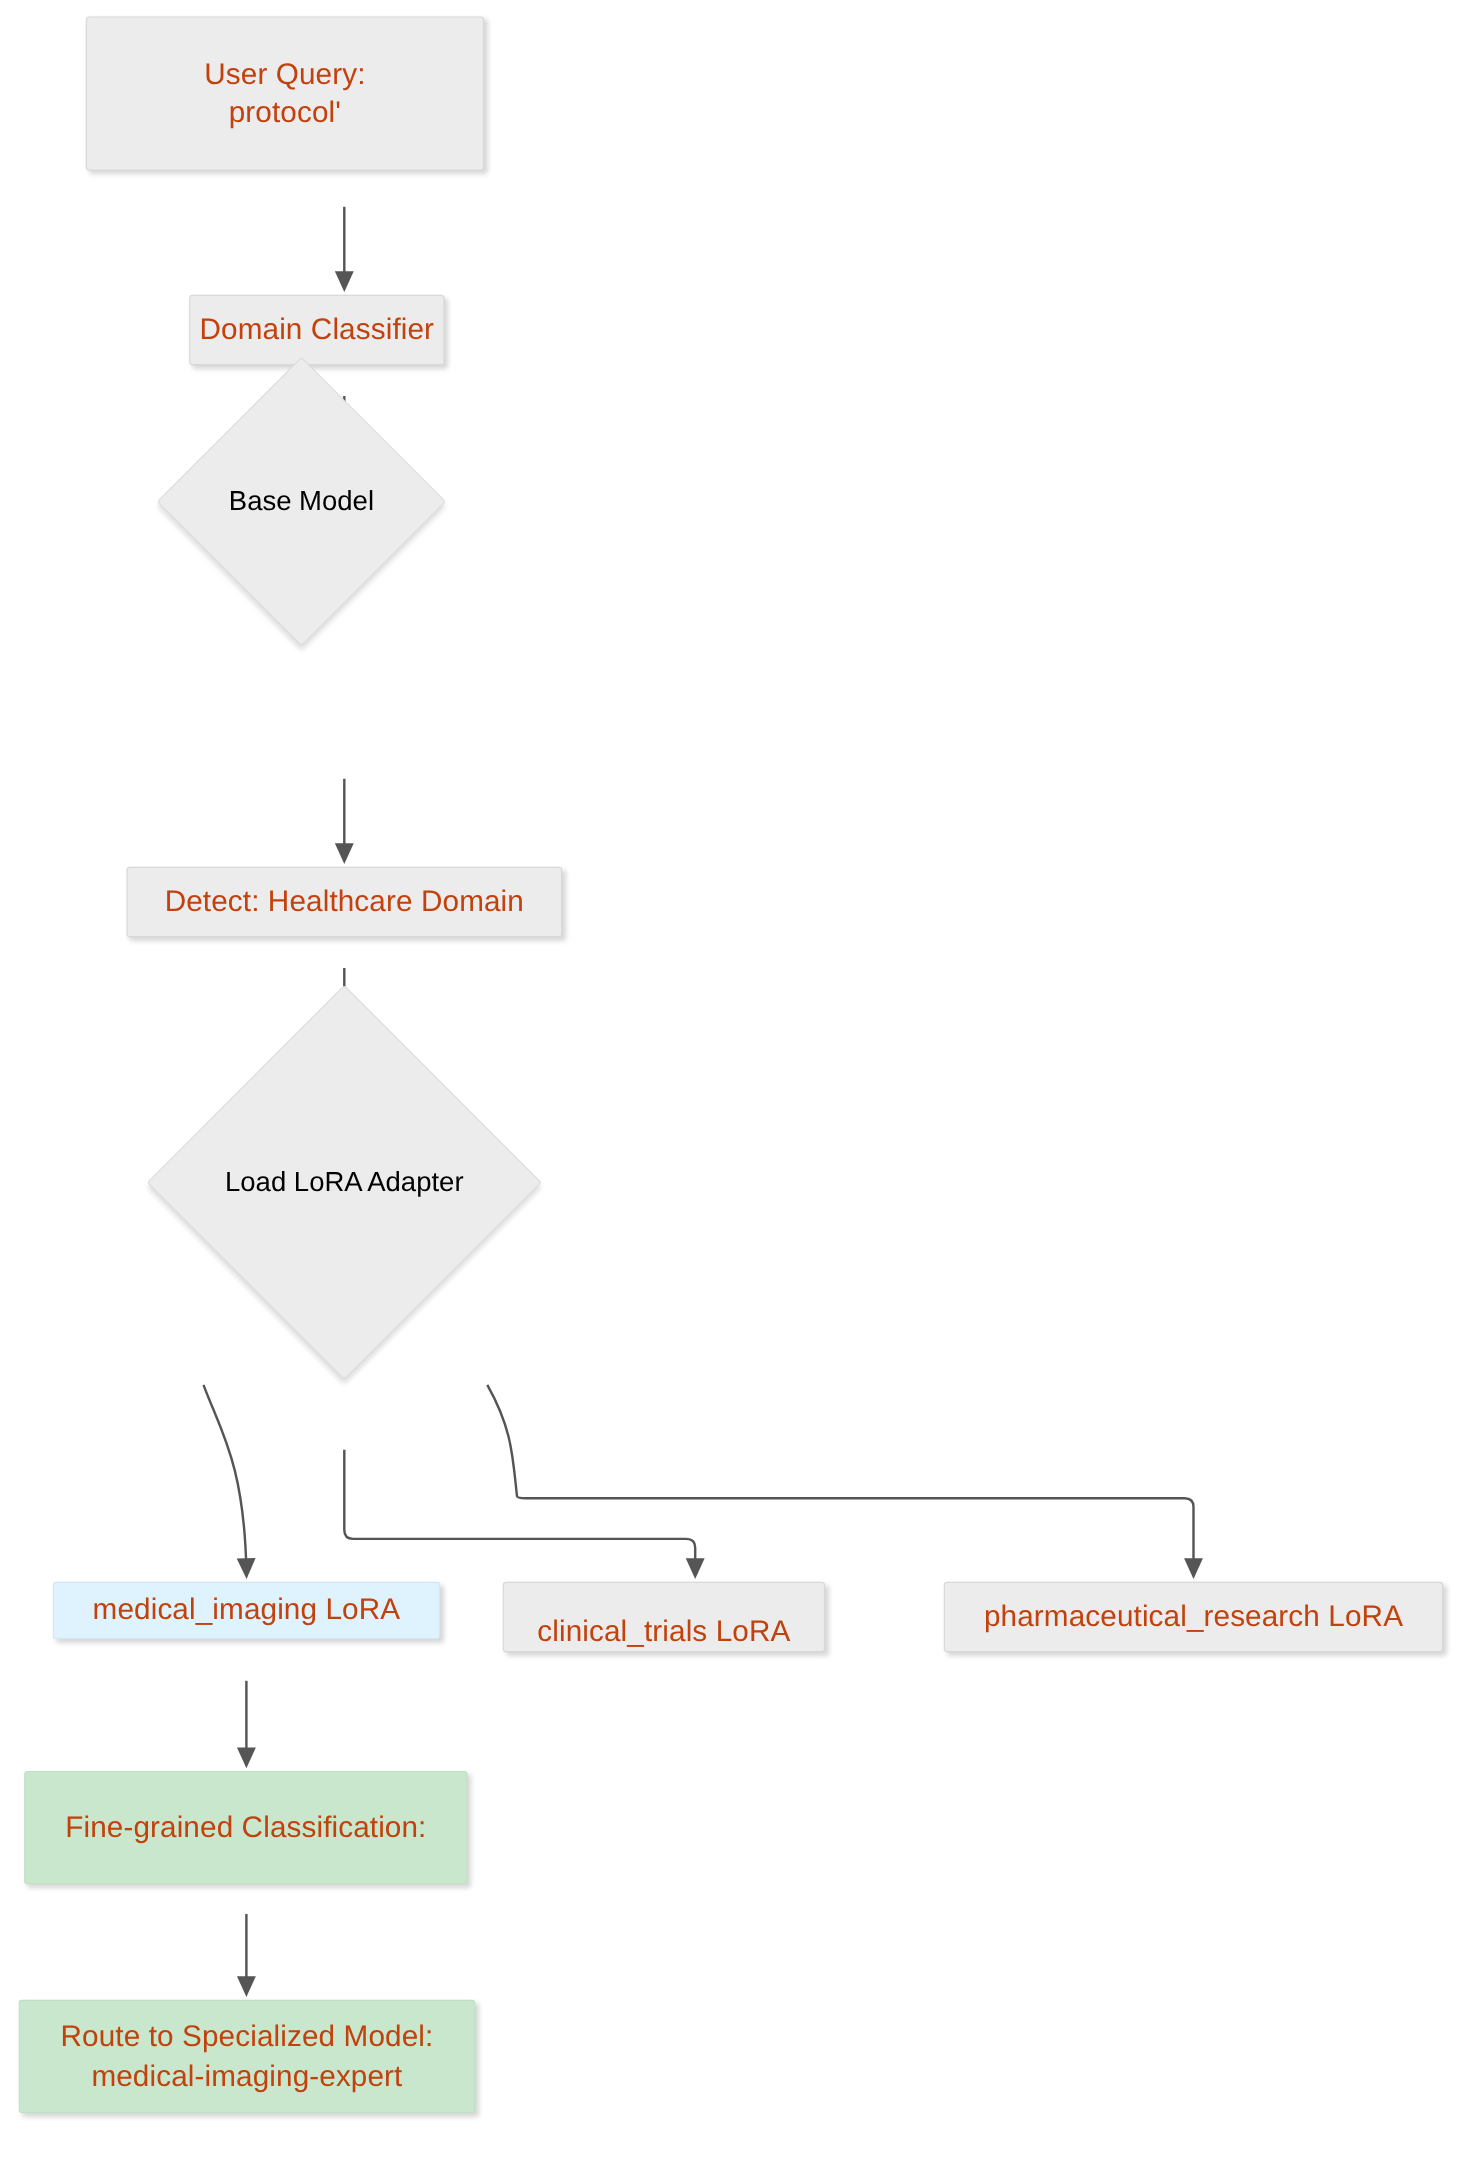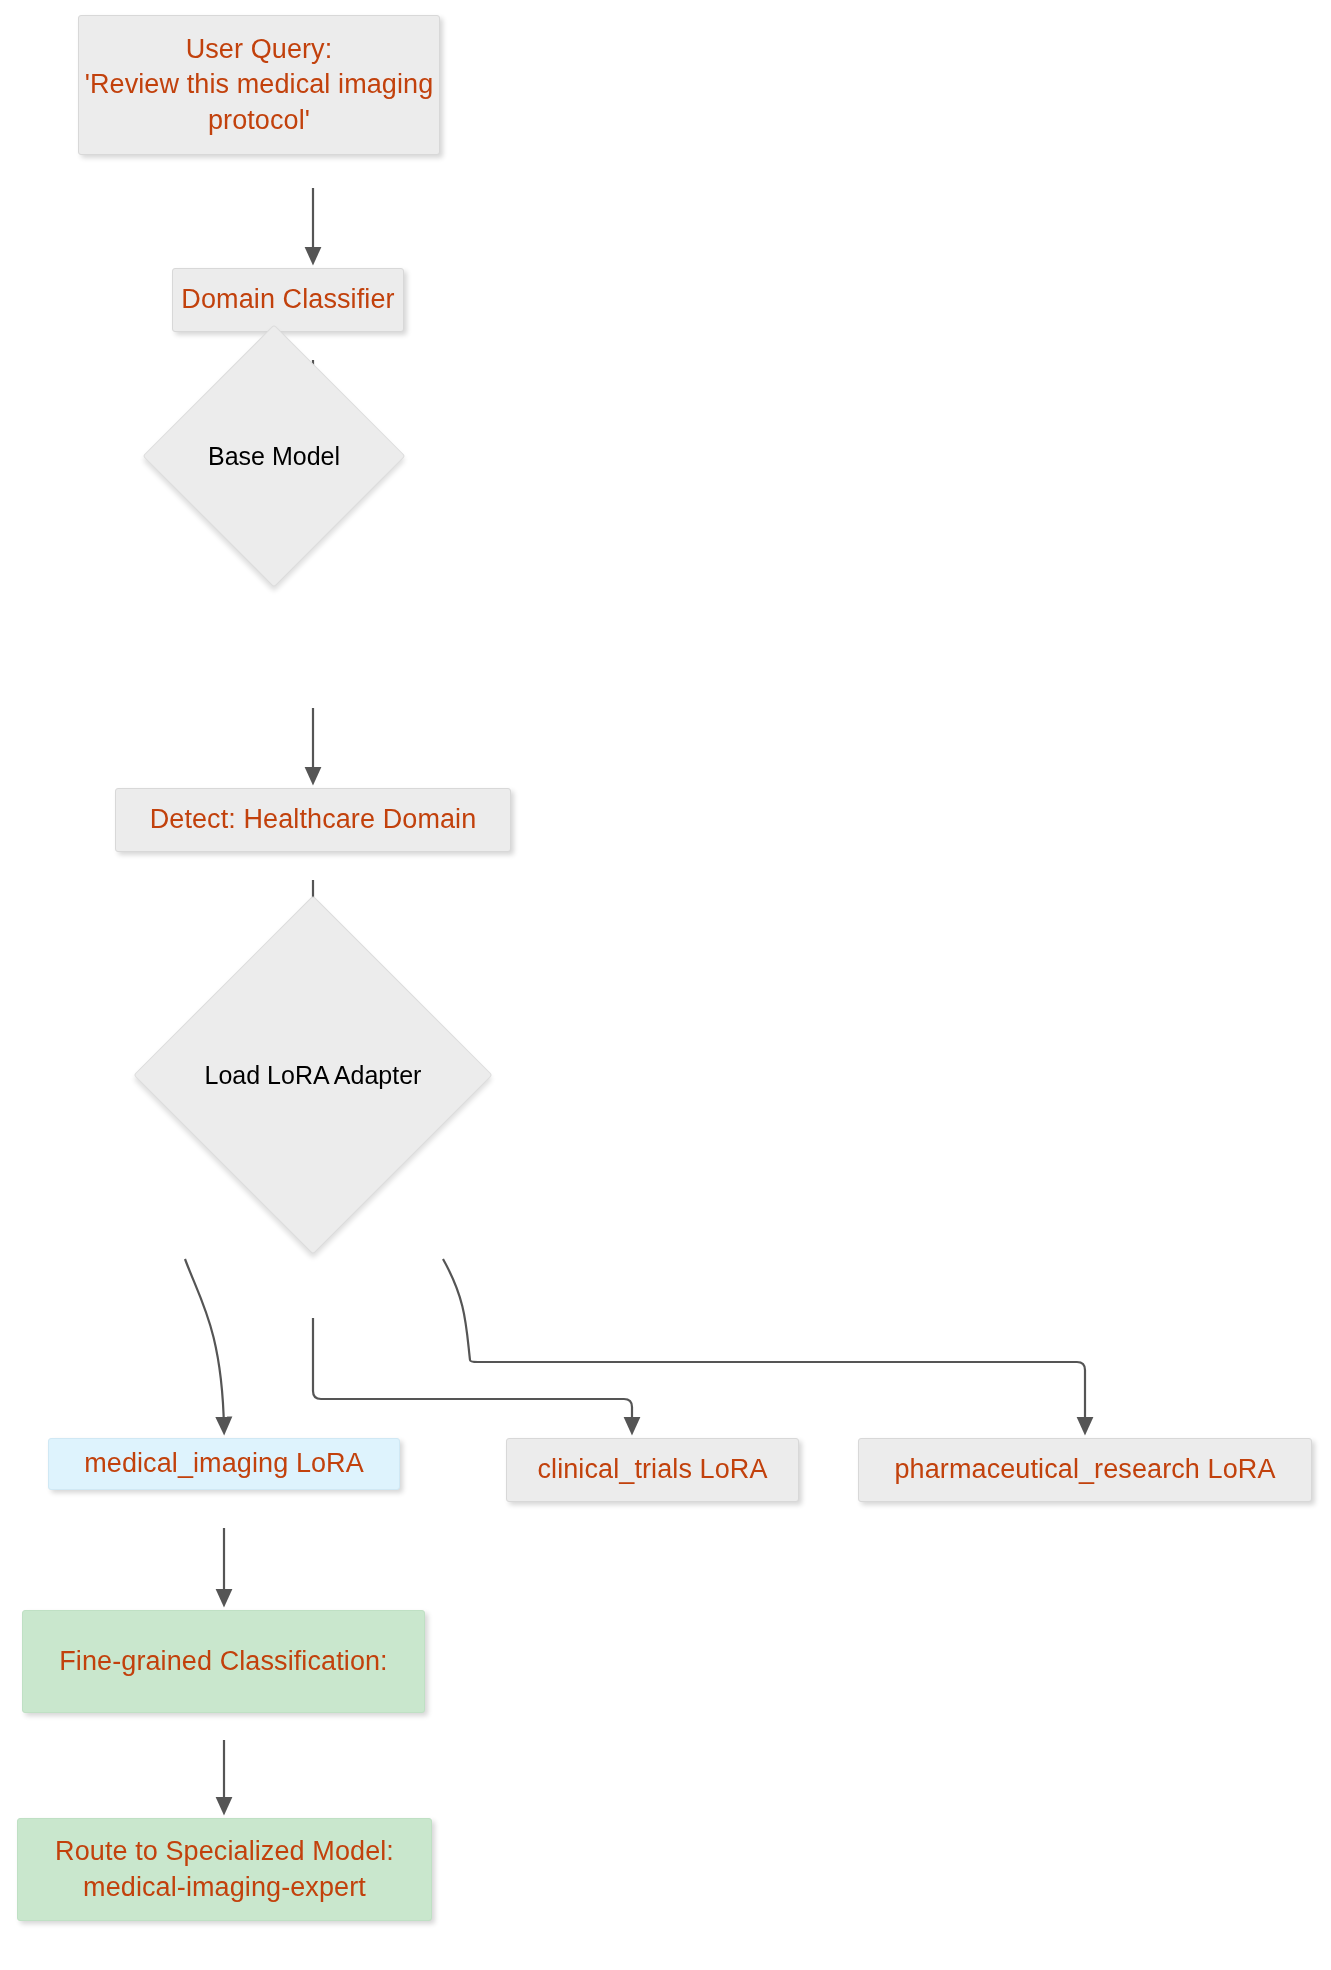--- a/index.html
+++ b/index.html
@@ -110,21 +110,20 @@
     <path d="M443,1259 C466,1300 466,1325 470,1360 Q470,1362 478,1362 L1077,1362 Q1085,1362 1085,1370 L1085,1428" fill="none" stroke="#555555" stroke-width="2.2" marker-end="url(#arrow)"></path>
 
     <path d="M224,1528 L224,1600" fill="none" stroke="#555555" stroke-width="2.2" marker-end="url(#arrow)"></path>
 
     <path d="M224,1740 L224,1808" fill="none" stroke="#555555" stroke-width="2.2" marker-end="url(#arrow)"></path>
   </svg>
 
   <div class="node rect" style="left:78px; top:15px; width:362px; height:140px;">
     <div>
       <span class="line2">User Query:</span>
-      <span class="line2">'Review this medical imaging</span>
       <span class="line2">protocol'</span>
     </div>
   </div>
 
   <div class="node rect" style="left:172px; top:268px; width:232px; height:64px;">
     <span>Domain Classifier</span>
   </div>
 
   <div class="diamond-wrap" style="left:181px; top:363px; width:186px; height:186px;">
     <div class="diamond-shape"></div>
@@ -137,21 +136,21 @@
 
   <div class="diamond-wrap" style="left:186px; top:948px; width:254px; height:254px;">
     <div class="diamond-shape"></div>
     <div class="diamond-label">Load LoRA Adapter</div>
   </div>
 
   <div class="node rect blue" style="left:48px; top:1438px; width:352px; height:52px;">
     <span>medical_imaging LoRA</span>
   </div>
 
-  <div class="node rect" style="left:506px; top:1438px; width:293px; height:64px;">
+  <div class="node rect" style="left:457px; top:1438px; width:293px; height:64px;align-items:flex-end;">
     <span>clinical_trials LoRA</span>
   </div>
 
   <div class="node rect" style="left:858px; top:1438px; width:454px; height:64px;">
     <span>pharmaceutical_research LoRA</span>
   </div>
 
   <div class="node rect green" style="left:22px; top:1610px; width:403px; height:103px;">
     <div>
       <span class="line2">Fine-grained Classification:</span>

